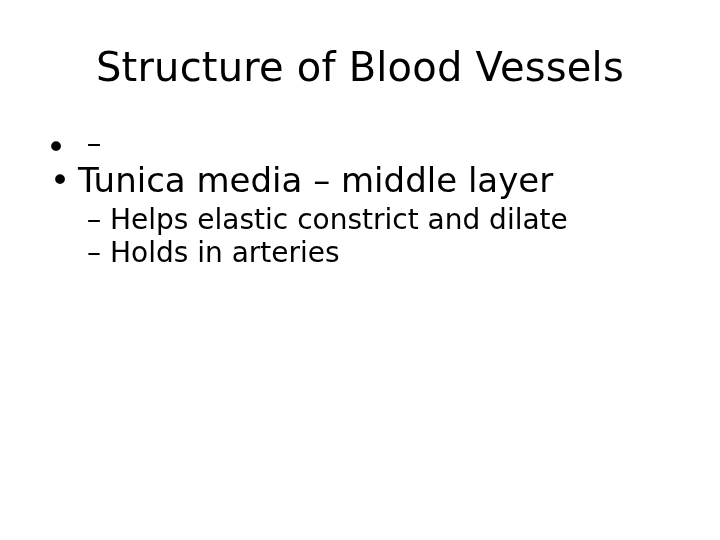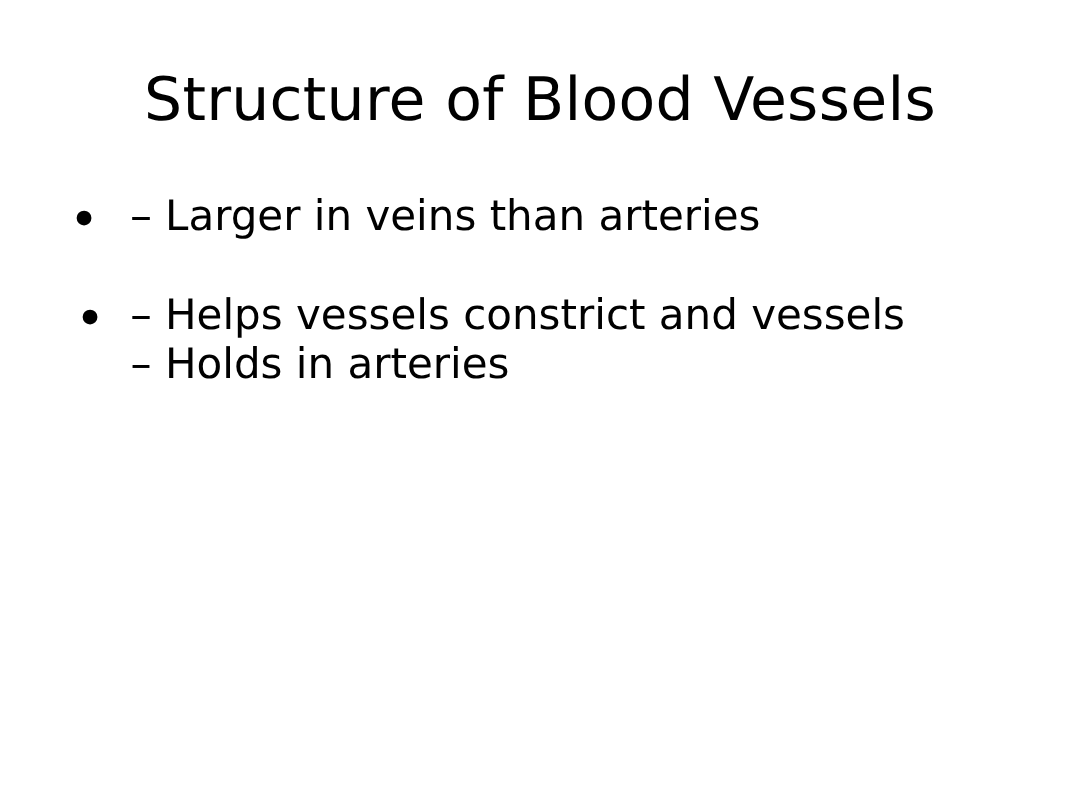--- a/index.html
+++ b/index.html
@@ -104,39 +104,39 @@
 
       <div class="lvl2-group">
         <div class="lvl2">
           <span class="dash-mark">–</span>
         </div>
         <div class="lvl2 lvl2-wide">
           <span class="dash-mark">–</span>
         </div>
         <div class="lvl2">
           <span class="dash-mark">–</span>
-          <span>Larger in veins than arteries</span>
         </div>
       </div>
     </div>
 
     <div class="group-gap"></div>
 
     <div class="bullet-group">
       <div class="lvl1 second">
         <span class="bullet-mark">•</span>
+        <span>Tunica media – middle layer</span>
       </div>
 
       <div class="lvl2-group">
         <div class="lvl2">
           <span class="dash-mark">–</span>
         </div>
         <div class="lvl2">
           <span class="dash-mark">–</span>
-          <span>Helps vessels constrict and vessels</span>
+          <span>Helps elastic constrict and dilate</span>
         </div>
         <div class="lvl2">
           <span class="dash-mark">–</span>
           <span>Holds in arteries</span>
         </div>
       </div>
     </div>
 
   </div>
 </div>

